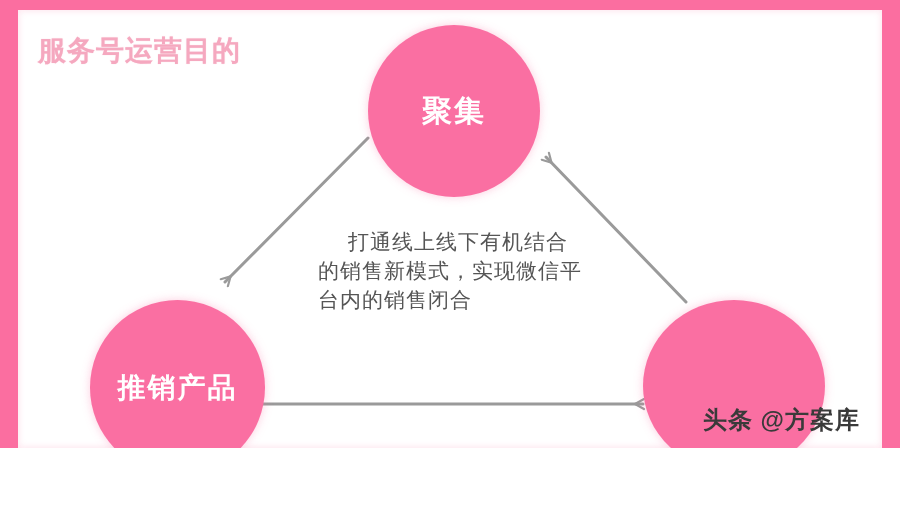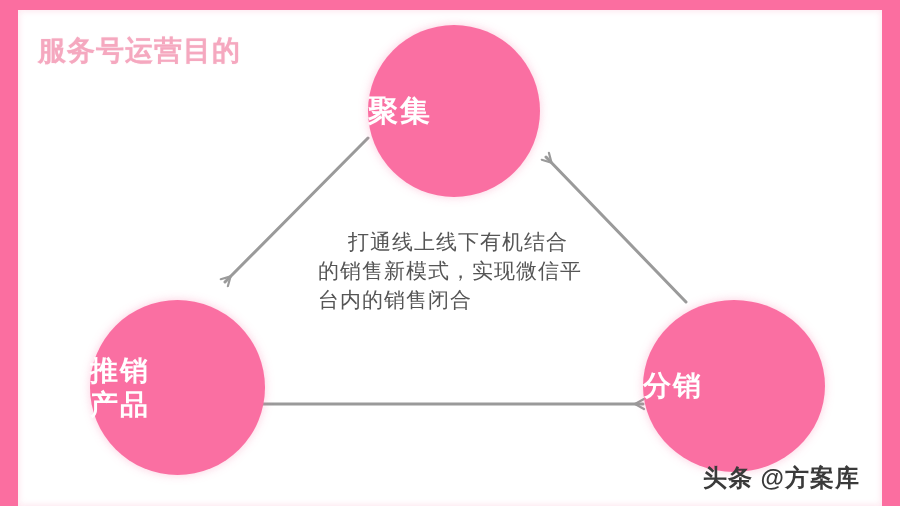--- a/index.html
+++ b/index.html
@@ -3,21 +3,21 @@
 <meta charset="utf-8">
 <style>
   html, body {
     margin: 0;
     padding: 0;
     background: #ffffff;
   }
   #slide {
     position: relative;
     width: 900px;
-    height: 506px;
+    height: 448px;
     overflow: hidden;
     background: #fb6ea0;
     font-family: "Liberation Sans", "DejaVu Sans", sans-serif;
   }
   
   #canvas {
     position: absolute;
     left: 18px;
     top: 10px;
     right: 18px;
@@ -45,22 +45,22 @@
     white-space: nowrap;
     text-shadow: 0 0 1px rgba(245,168,191,0.6);
   }
 
   .node {
     position: absolute;
     border-radius: 50%;
     background: #fa6fa2;
     box-shadow: 0 0 10px rgba(250, 111, 162, 0.35);
     display: flex;
-    flex-direction: column;
-    align-items: flex-start;
+    flex-direction: row;
+    align-items: center;
     justify-content: center;
     color: #ffffff;
     font-weight: bold;
     line-height: 1.18;
     text-align: center;
     letter-spacing: 2px;
   }
   .node .ln { display: block; }
 
   
@@ -153,21 +153,20 @@
     <div class="node" id="node-top">
       <span class="ln">聚集</span>
     </div>
 
     <div class="node" id="node-left">
       <span class="ln">推销</span>
       <span class="ln">产品</span>
     </div>
 
     <div class="node" id="node-right">
-      <span class="ln">分销</span>
     </div>
 
     <div id="center-text">打通线上线下有机结合的销售新模式，实现微信平台内的销售闭合</div>
 
     <div id="watermark">头条 @方案库</div>
 
   </div>
 </div>
 
 </body></html>

